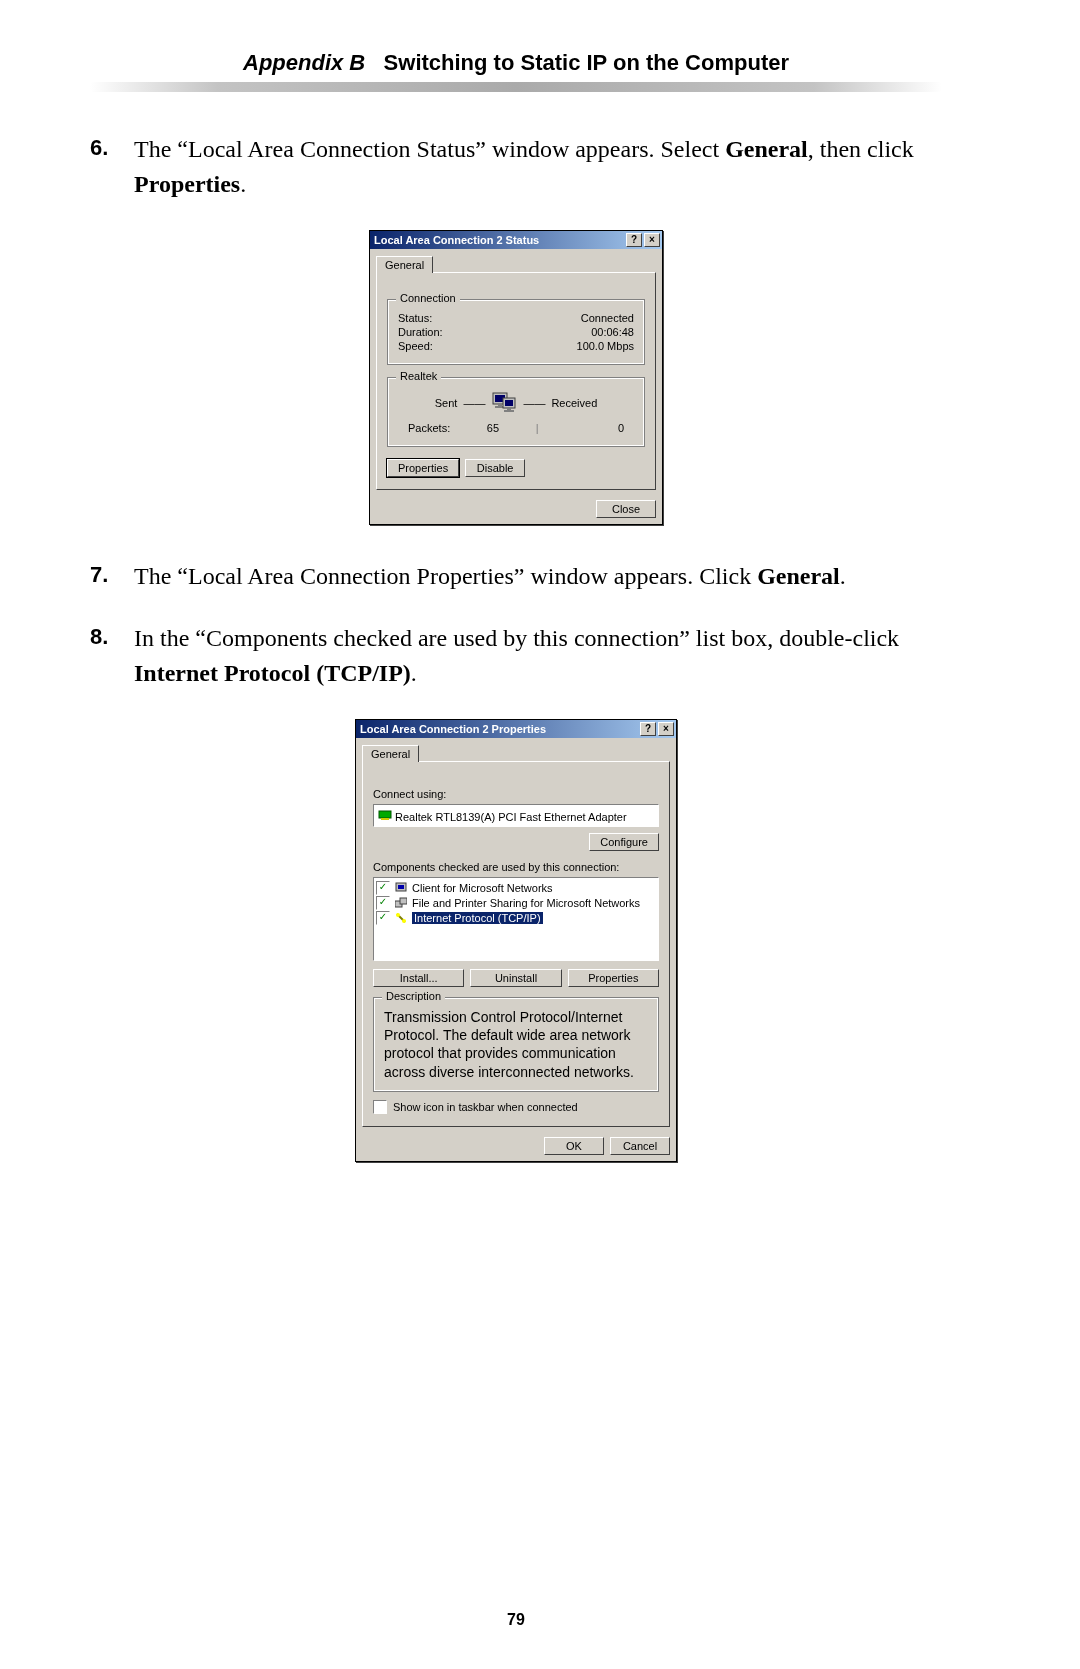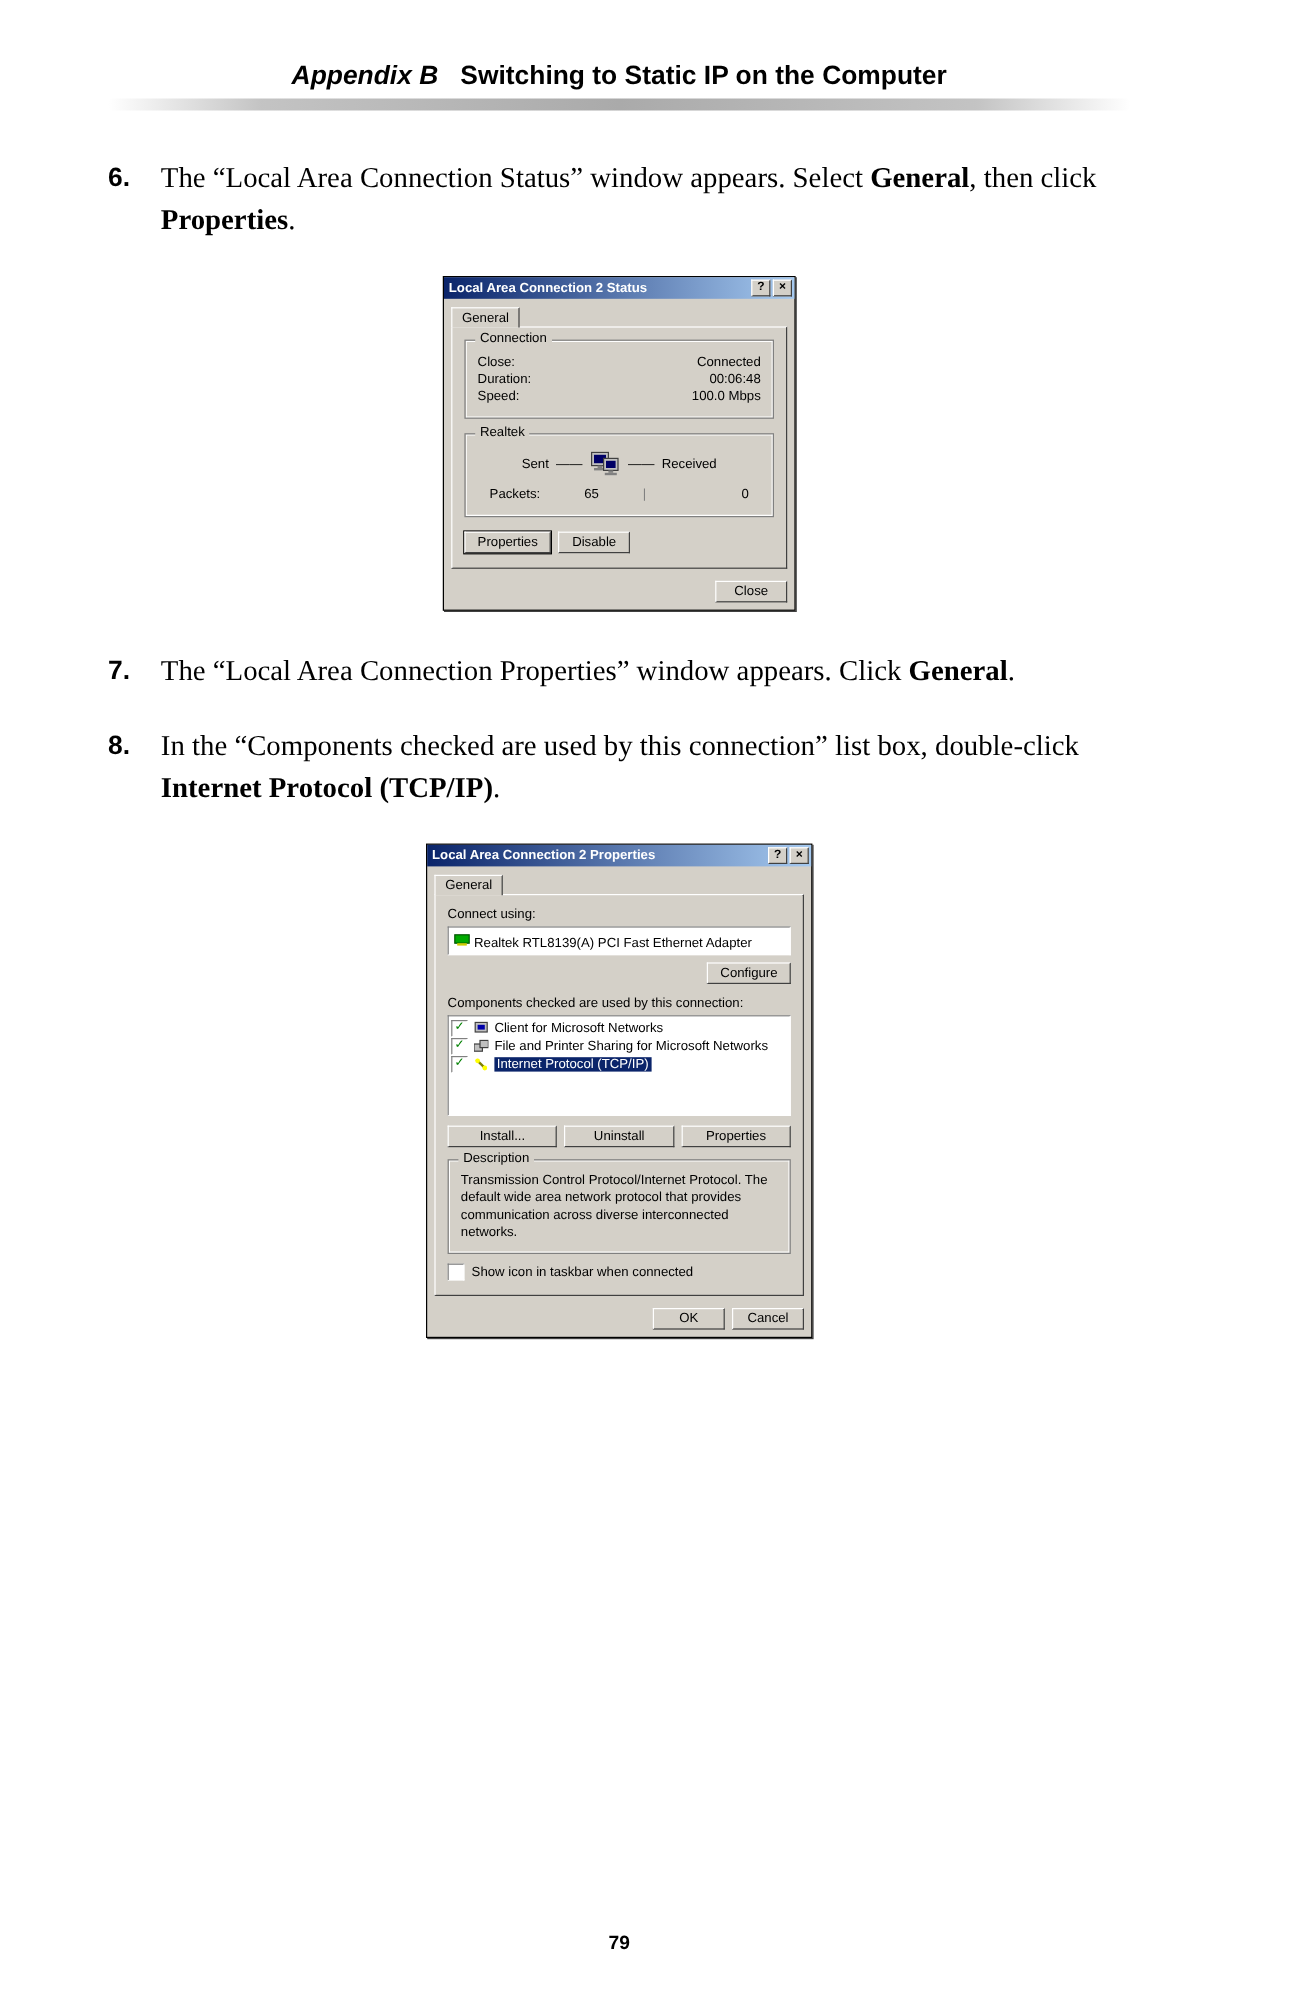--- a/index.html
+++ b/index.html
@@ -116,21 +116,21 @@
     padding: 2px 8px;
     font-size: 11px;
     position: relative;
     top: 1px;
     z-index: 2;
   }
   .win-tabpanel {
     border: 1px solid #fff;
     border-right-color: #404040;
     border-bottom-color: #404040;
-    padding: 10px 10px 12px 10px;
+    padding: 26px 10px 12px 10px;
     position: relative;
     z-index: 1;
   }
   .win-group {
     border: 1px solid #808080;
     box-shadow: inset -1px -1px 0 #fff, inset 1px 1px 0 #fff;
     padding: 10px 10px 10px 10px;
     margin-bottom: 12px;
     position: relative;
   }
@@ -228,21 +228,21 @@
           <span class="win-ctlbtn">?</span>
           <span class="win-ctlbtn">×</span>
         </span>
       </div>
       <div class="win-body">
         <span class="win-tab">General</span>
         <div class="win-tabpanel">
           <div class="win-group">
             <span class="win-group-title">Connection</span>
             <div class="win-row">
-                <span>Close:</span>
+                <span>Status:</span>
                 <span>Connected</span>
               </div>
             <div class="win-row">
                 <span>Duration:</span>
                 <span>00:06:48</span>
               </div>
             <div class="win-row">
                 <span>Speed:</span>
                 <span>100.0 Mbps</span>
               </div>
@@ -369,21 +369,21 @@
           </div>
 
           <div class="btn-row" style="justify-content:space-between;margin:8px 0 10px 0">
             <button class="win-button" style="flex:1">Install...</button>
             <button class="win-button" style="flex:1">Uninstall</button>
             <button class="win-button" style="flex:1">Properties</button>
           </div>
 
           <div class="win-group" style="margin-bottom:8px">
             <span class="win-group-title">Description</span>
-            <div style="font-size:11px;line-height:1.3">Transmission Control Protocol/Internet Protocol. The default wide area network protocol that provides communication across diverse interconnected networks.</div>
+            <div style="font-size:14px;line-height:1.3">Transmission Control Protocol/Internet Protocol. The default wide area network protocol that provides communication across diverse interconnected networks.</div>
           </div>
 
           <div style="display:flex;align-items:center;gap:6px;margin-top:4px">
             <span class="win-check empty">✓</span>
             <span>Show icon in taskbar when connected</span>
           </div>
         </div>
 
         <div class="btn-row right" style="margin-top:10px">
           <button class="win-button">OK</button>

